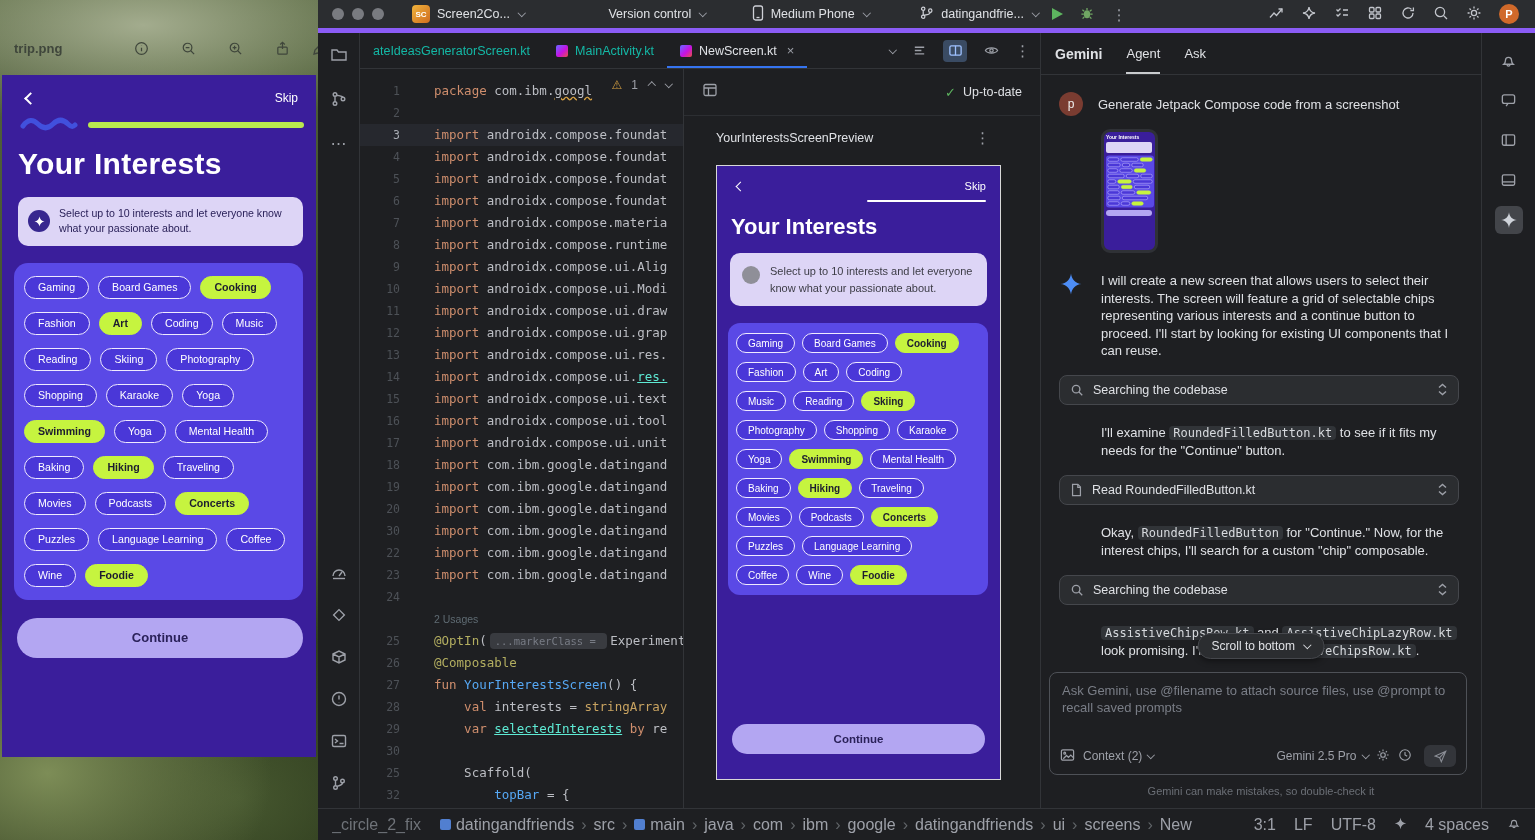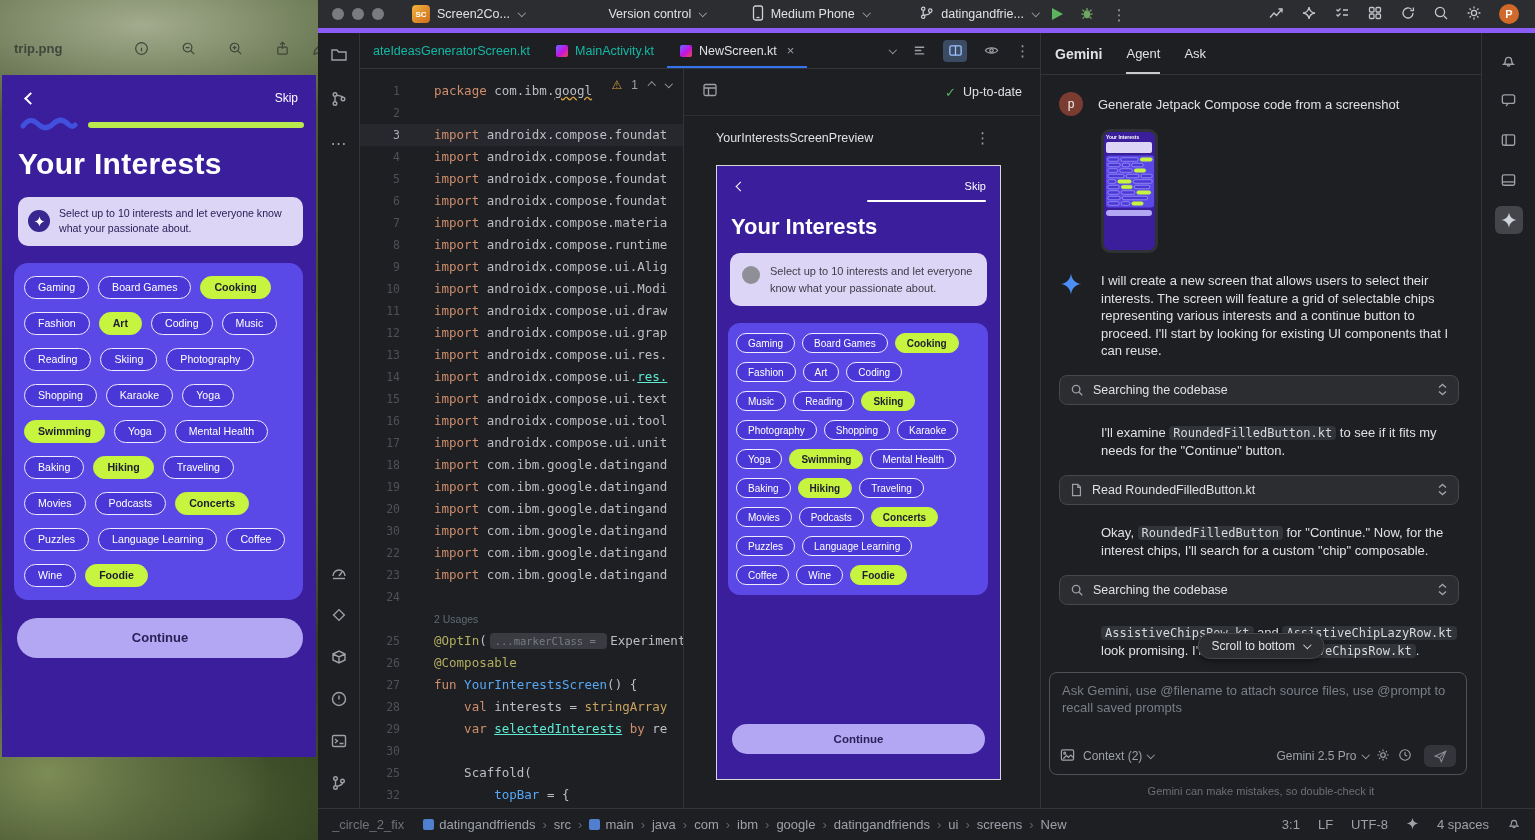--- a/index.html
+++ b/index.html
@@ -137,21 +137,21 @@
 .in-spacer{flex:1}
 .send{margin-left:4px;width:32px;height:22px;border-radius:6px;background:#33353a;display:flex;align-items:center;justify-content:center}
 .g-disclaimer{position:absolute;left:0;right:0;top:752px;text-align:center;font-size:11px;color:#6b6f76}
 
 
 .rightstrip{position:absolute;left:1163px;top:33px;width:54px;bottom:32px;border-left:1px solid #323438;display:flex;flex-direction:column;align-items:center;gap:12px;padding-top:13px;color:#9da0a8}
 .rs-item{width:28px;height:28px;border-radius:6px;display:flex;align-items:center;justify-content:center}
 .rs-item.active{background:#43454a}
 
 
-.statusbar{position:absolute;left:0;right:0;bottom:0;height:32px;background:#1e1f22;border-top:1px solid #323438;display:flex;align-items:center;font-size:13px;color:#9da0a8;padding:8px 14px;z-index:5}
+.statusbar{position:absolute;left:0;right:0;bottom:0;height:32px;background:#1e1f22;border-top:1px solid #323438;display:flex;align-items:center;font-size:16px;color:#9da0a8;padding:8px 14px;z-index:5}
 .crumbs{display:flex;align-items:center;gap:7px;white-space:nowrap;overflow:hidden}
 .crumb{display:flex;align-items:center;gap:5px}
 .crumb.muted{color:#6f7379;margin-right:12px}
 .crumb-sep{color:#606468}
 .module-icon{width:11px;height:11px;border-radius:2px;background:#517fd0;display:inline-block}
 .sb-right{margin-left:auto;display:flex;align-items:center;gap:18px;flex:0 0 auto}
 </style>
 </head>
 <body>
 

